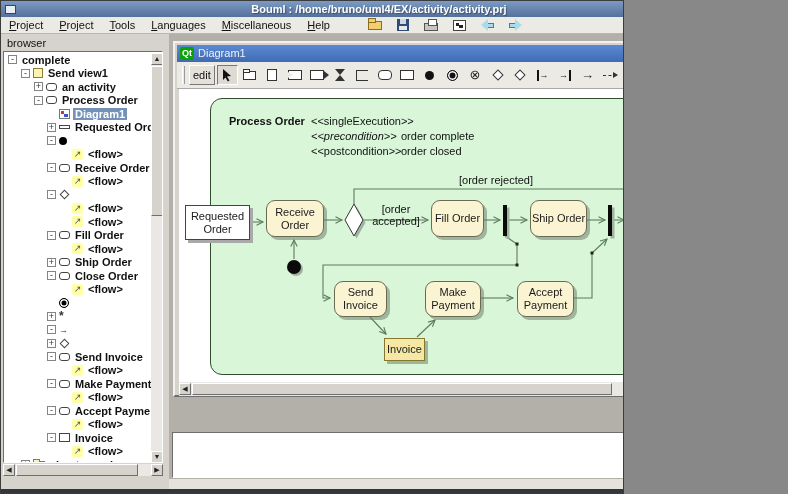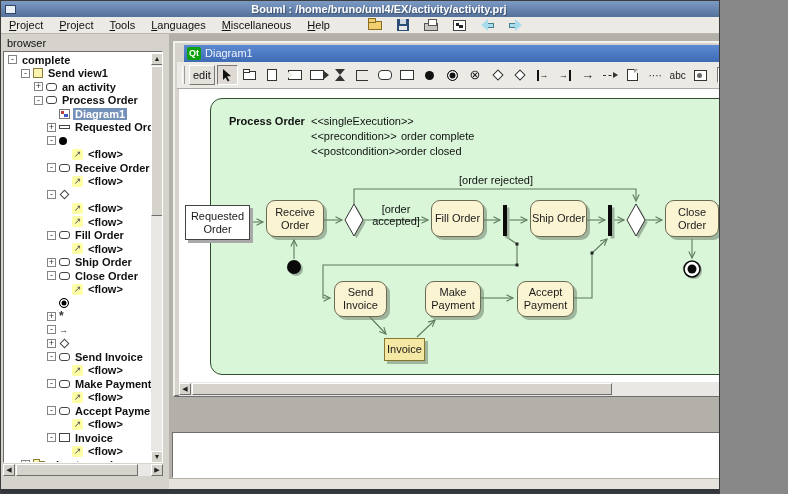--- a/index.html
+++ b/index.html
@@ -1,17 +1,17 @@
 <!DOCTYPE html>
 <html><head>
 <meta charset="utf-8">
 <style>
   * { margin:0; padding:0; box-sizing:border-box; }
   body { font-family:"Liberation Sans", sans-serif; background:#888; }
-  #win { position:relative; width:720px; height:494px; background:#d6d3cc; border:1px solid #3c3c3c; overflow:hidden; }
+  #win { position:relative; width:624px; height:494px; background:#d6d3cc; border:1px solid #3c3c3c; overflow:hidden; }
 
   
   .titlebar { position:absolute; left:0; top:0; width:788px; height:16px;
     background:linear-gradient(#7b9ac4,#54719b); display:flex; align-items:center; padding:0 4px; }
   .titlebar .wicon { width:11px; height:9px; background:#e9eef5; border:1px solid #2e4669; margin-right:6px; }
   .titlebar .ttext { flex:1; text-align:center; color:#fff; font-weight:bold; font-size:11px; line-height:16px;
     text-shadow:1px 1px 1px rgba(0,0,0,.35); white-space:nowrap; overflow:hidden; }
   .wbtns { display:flex; gap:2px; }
   .wbtn { width:15px; height:12px; background:#bed0e6; border:1px solid #26374f; position:relative; }
   .wbtn .g-min { position:absolute; left:3px; bottom:2px; width:8px; height:2px; background:#1d2c41; }
@@ -78,21 +78,21 @@
   .sb-thumb { position:absolute; background:#d6d3cc; border:1px solid; border-color:#fff #6e6e6e #6e6e6e #fff; }
   .tree-vsb { left:147px; top:1px; width:12px; height:410px; }
   .tree-hsb { left:2px; top:430px; width:160px; height:12px; }
 
   
   .right-region { position:absolute; left:168px; top:33px; width:620px; height:455px; background:#b3b0aa; }
 
   
   .child { position:absolute; left:4px; top:7px; width:594px; height:356px; background:#d6d3cc;
     border:2px solid; border-color:#f2f1ee #6e6e6e #6e6e6e #f2f1ee; }
-  .ctitle { position:absolute; left:9px; top:2px; width:586px; height:17px;
+  .ctitle { position:absolute; left:2px; top:2px; width:586px; height:17px;
     background:linear-gradient(#5c8ad2,#3f6bb4); display:flex; align-items:center; padding:0 3px; }
   .qtlogo { width:14px; height:13px; background:#0ca10c; color:#fff; font-size:9px; font-weight:bold;
     text-align:center; line-height:13px; border-radius:2px; margin-right:4px; }
   .ctext { flex:1; color:#eef2fa; font-size:11px; line-height:17px; }
   .cbtn { width:13px; height:12px; background:#d6d3cc; border:1px solid #555; margin-left:2px; position:relative; }
   .cbtn .g-min { position:absolute; left:2px; bottom:2px; width:7px; height:2px; background:#222; }
   .cbtn .g-max { position:absolute; left:2px; top:2px; width:7px; height:6px; border:1px solid #222; }
   .cbtn .g-x1,.cbtn .g-x2 { position:absolute; left:2px; top:5px; width:8px; height:2px; background:#222; }
   .cbtn .g-x1 { transform:rotate(45deg);} .cbtn .g-x2 { transform:rotate(-45deg);}
 
@@ -546,21 +546,21 @@
             <circle cx="513" cy="180" r="8" fill="#fff" stroke="#0a0a0a" stroke-width="1.6"></circle>
             <circle cx="513" cy="180" r="4.5" fill="#0a0a0a"></circle>
             <rect x="336.5" y="153.5" width="3" height="3" fill="#222"></rect>
             <rect x="336.5" y="174.5" width="3" height="3" fill="#222"></rect>
             <rect x="411.5" y="162.5" width="3" height="3" fill="#222"></rect>
           </g>
         </svg>
 
         <div class="dtext b" style="left:50px;top:26px;">Process Order</div>
         <div class="dtext" style="left:132px;top:26px;">&lt;&lt;singleExecution&gt;&gt;</div>
-        <div class="dtext" style="left:132px;top:41px;">&lt;&lt;precondition&gt;&gt;</div>
+        <div class="dtext" style="left:132px;top:41px;font-style:italic;">&lt;&lt;precondition&gt;&gt;</div>
         <div class="dtext" style="left:222px;top:41px;">order complete</div>
         <div class="dtext" style="left:132px;top:56px;">&lt;&lt;postcondition&gt;&gt;</div>
         <div class="dtext" style="left:222px;top:56px;">order closed</div>
 
         <div class="node object-node-box" style="left:6px;top:116px;width:65px;height:35px;">Requested Order</div>
         <div class="node action-node" style="left:87px;top:111px;width:58px;height:37px;">Receive Order</div>
         <div class="node action-node" style="left:252px;top:111px;width:53px;height:37px;">Fill Order</div>
         <div class="node action-node" style="left:351px;top:111px;width:57px;height:37px;">Ship Order</div>
         <div class="node action-node" style="left:486px;top:111px;width:54px;height:37px;">Close Order</div>
         <div class="node action-node" style="left:155px;top:192px;width:53px;height:36px;">Send Invoice</div>

